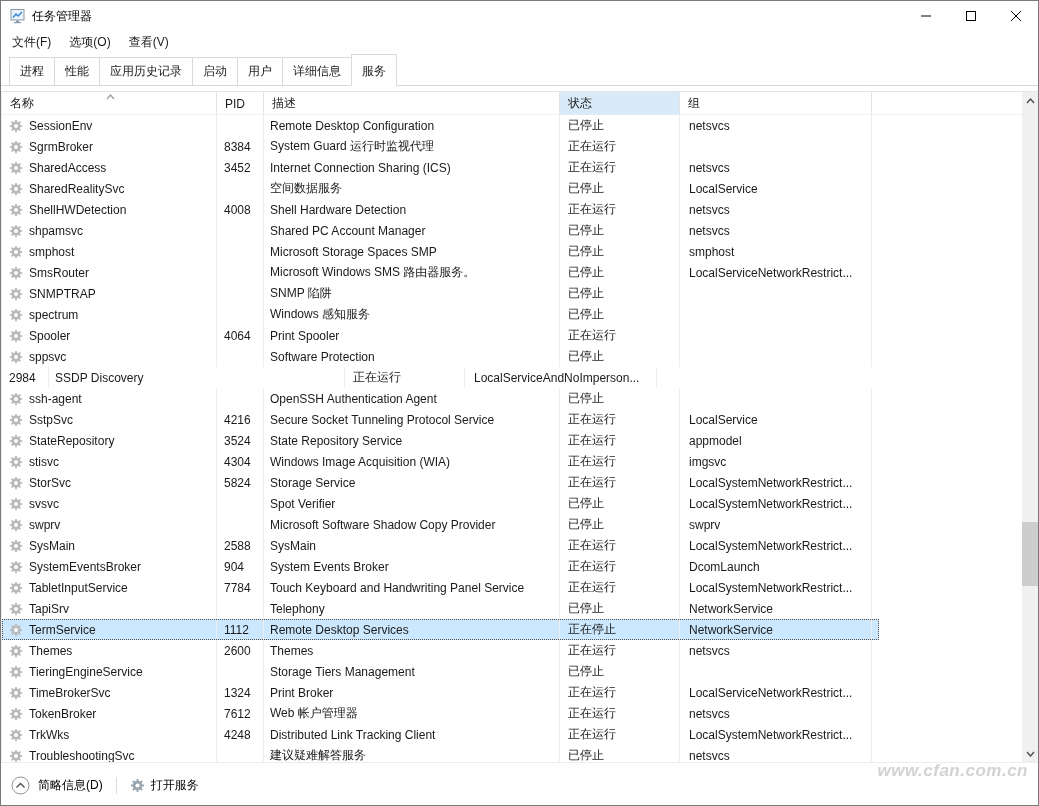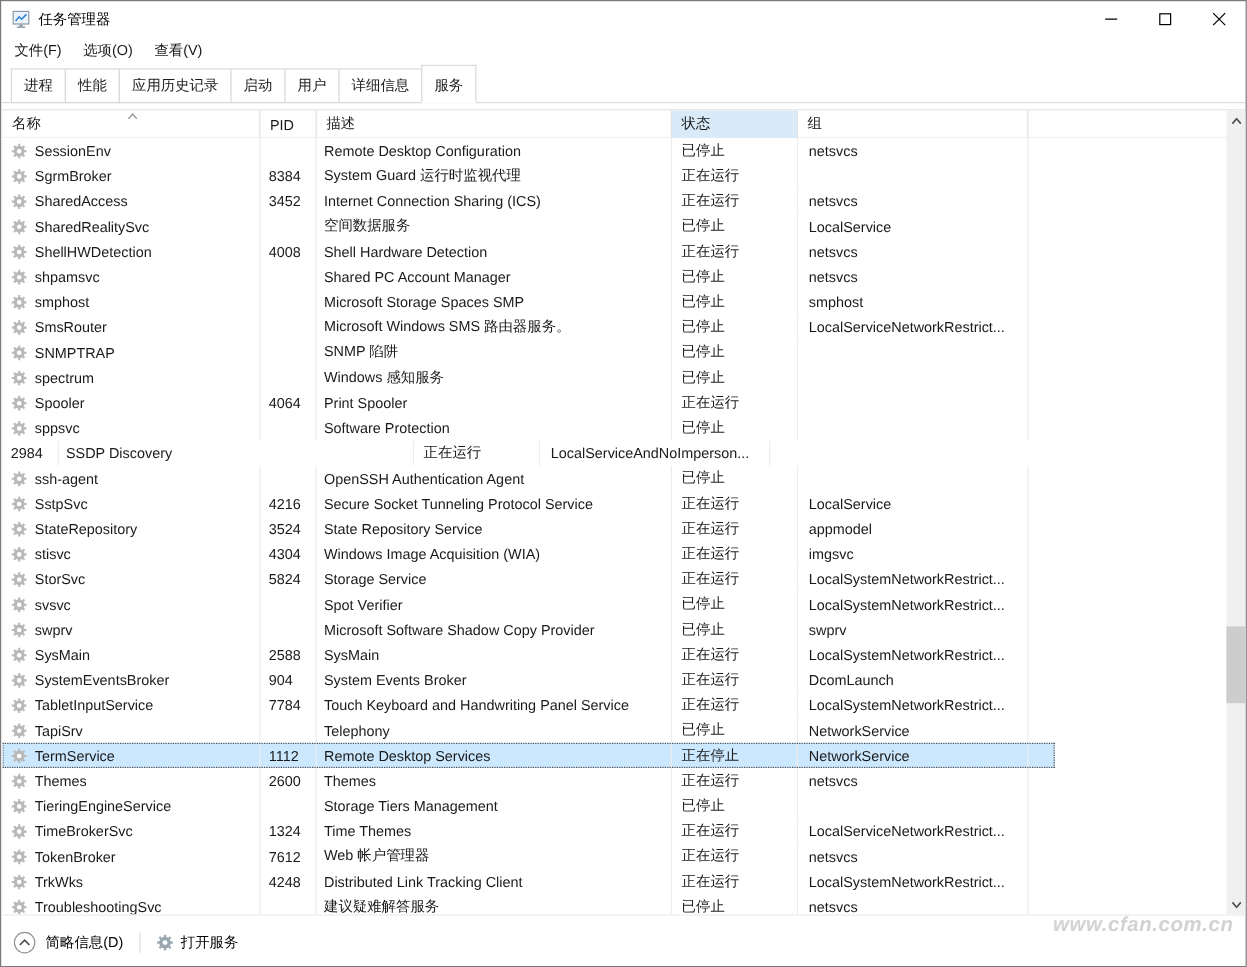--- a/index.html
+++ b/index.html
@@ -27,21 +27,21 @@
   .tab.active { padding-top:8px; border-bottom:1px solid #fff; z-index:2; }
   
   .table-area { position:relative; margin-top:5px; height:671px; overflow:hidden;
                 border-top:1px solid #e3e3e3; border-left:1px solid #eee; }
   .header-row { height:23px; display:flex; font-size:12px; position:relative; border-bottom:1px solid #f1f1f1; }
   .hcell { display:flex; align-items:center; border-right:1px solid #e2e2e2; padding-left:8px; height:23px; }
   .hcell.hovered { background:#d9ebf9; }
   .c-name  { width:215px; }
   .c-pid   { width:47px;  }
   .c-desc  { width:296px; }
-  .c-status{ width:105px; }
+  .c-status{ width:120px; }
   .c-group { width:192px; }
   .sort-ind { position:absolute; left:104px; top:2px; }
   .rows { position:absolute; top:23px; left:0; width:1022px; bottom:0; overflow:hidden; }
   .row { height:21px; display:flex; font-size:12px; width:877px; }
   .row .cell { display:flex; align-items:center; border-right:1px solid #ededed; height:21px;
                white-space:nowrap; overflow:hidden; }
   .row .cell.c-pid { padding-left:7px; }
   .row .cell.c-desc { padding-left:6px; }
   .row .cell.c-status { padding-left:8px; }
   .row .cell.c-group { padding-left:9px; }
@@ -459,21 +459,21 @@
     <div class="cell c-group"></div>
   </div>
         <div class="row">
     <div class="cell c-name">
       <svg class="gear" viewBox="0 0 16 16">
               <use href="#gear-sym"></use>
             </svg>
       <span>TimeBrokerSvc</span>
     </div>
     <div class="cell c-pid">1324</div>
-    <div class="cell c-desc">Time Themes</div>
+    <div class="cell c-desc">Print Broker</div>
     <div class="cell c-status">正在运行</div>
     <div class="cell c-group">LocalServiceNetworkRestrict...</div>
   </div>
         <div class="row">
     <div class="cell c-name">
       <svg class="gear" viewBox="0 0 16 16">
               <use href="#gear-sym"></use>
             </svg>
       <span>TokenBroker</span>
     </div>

